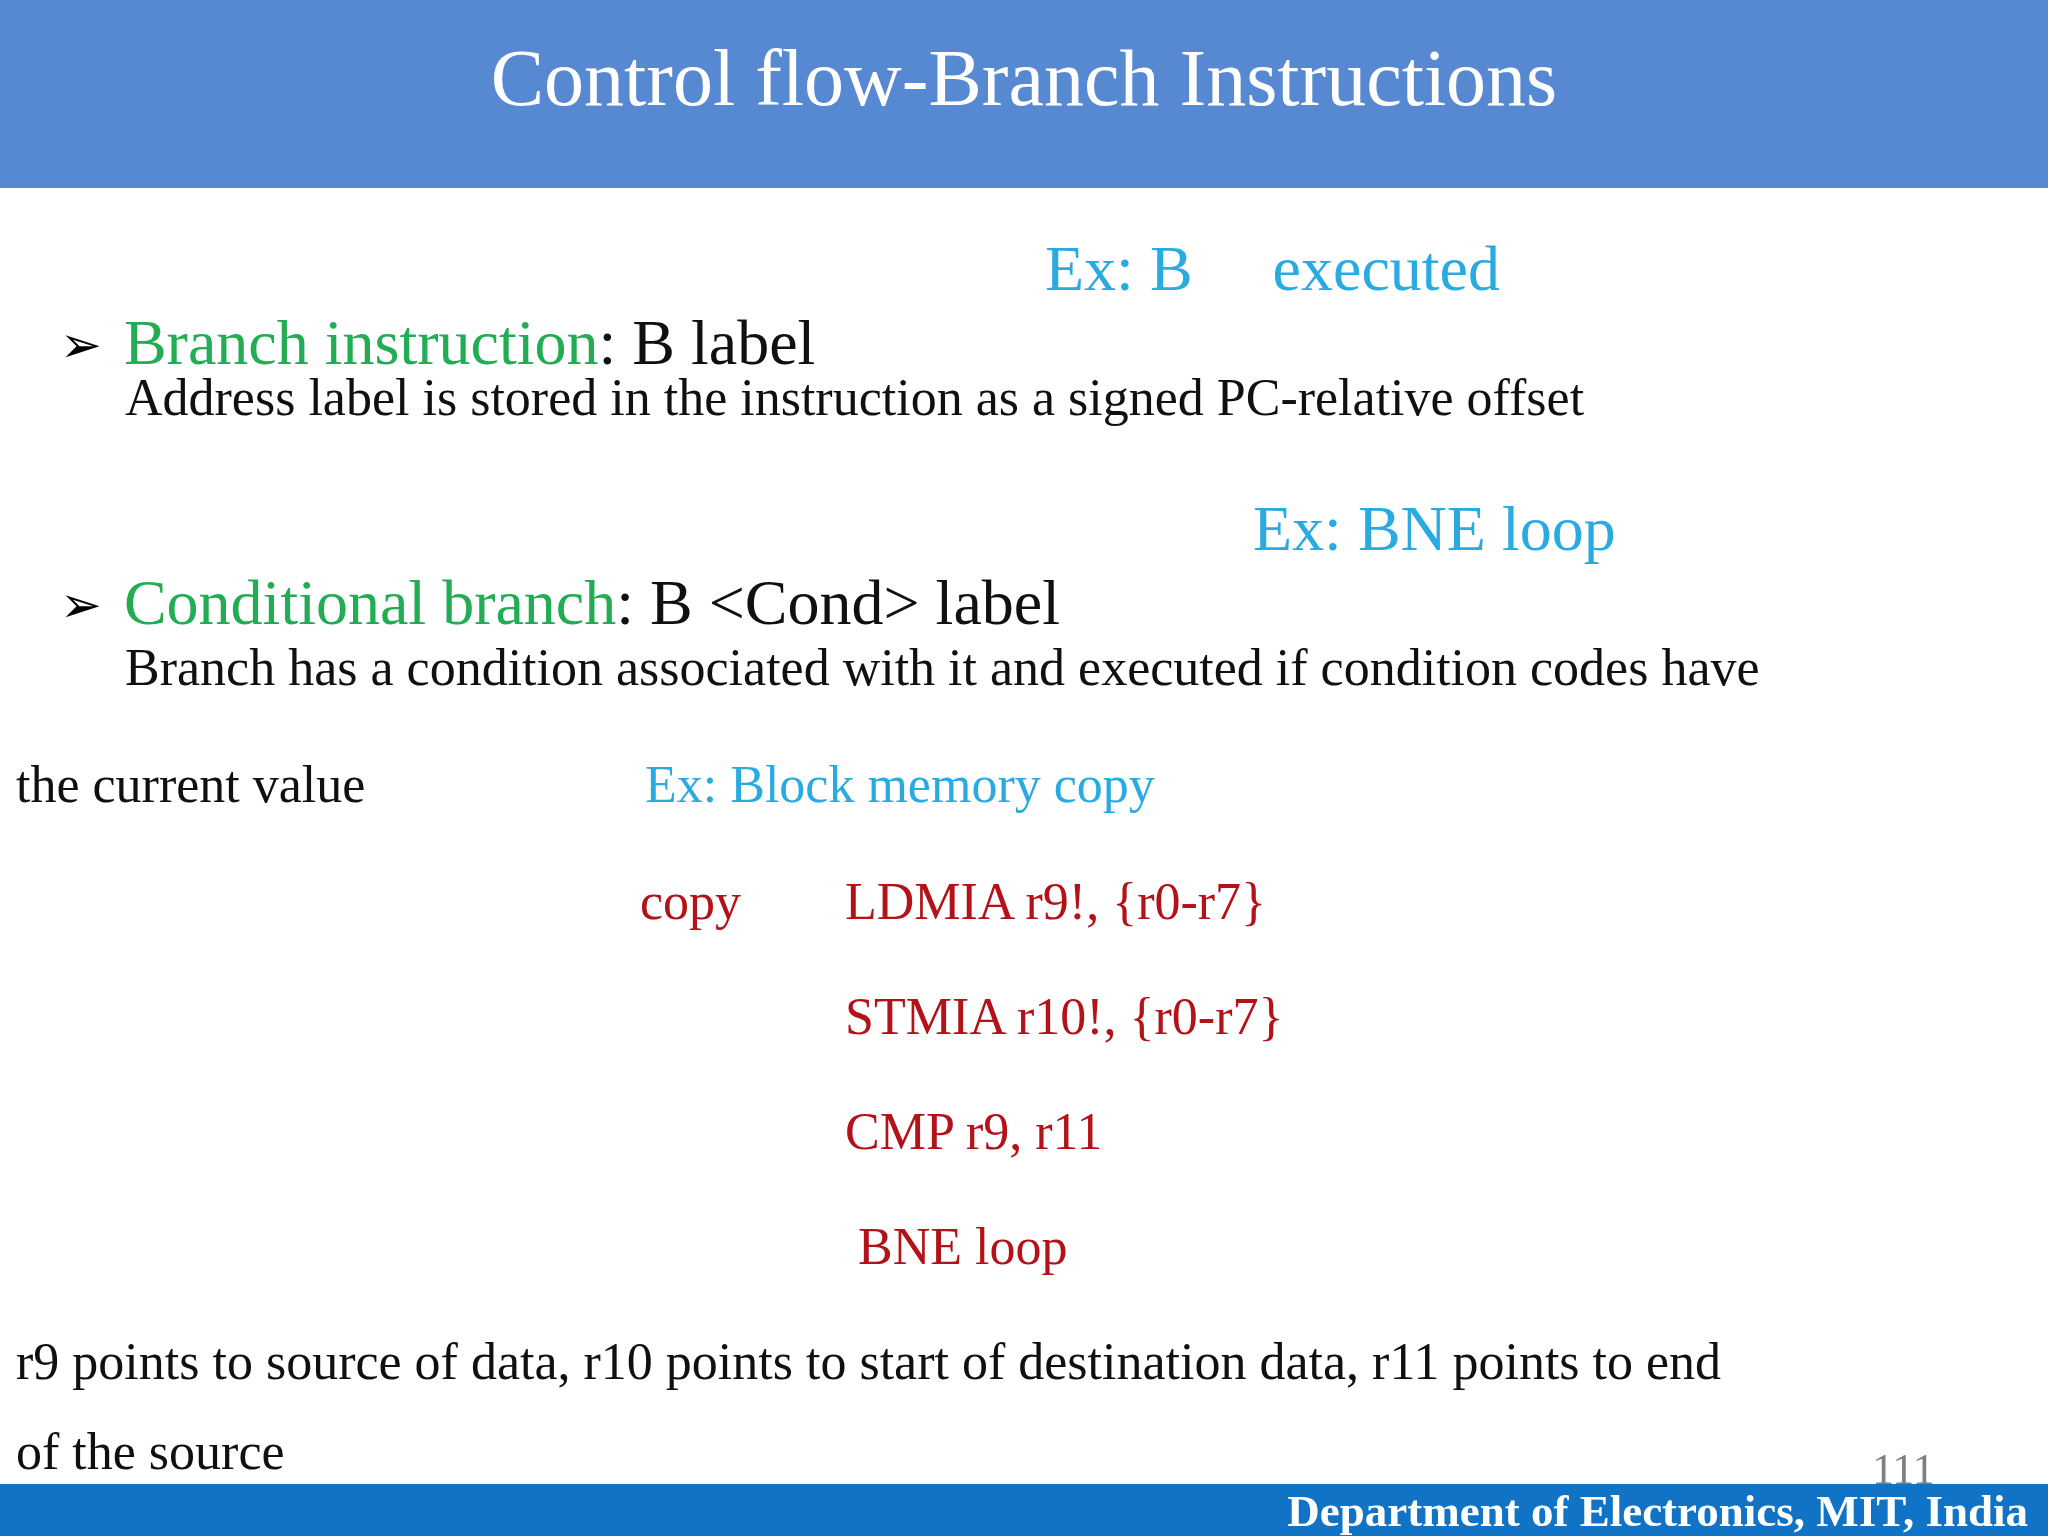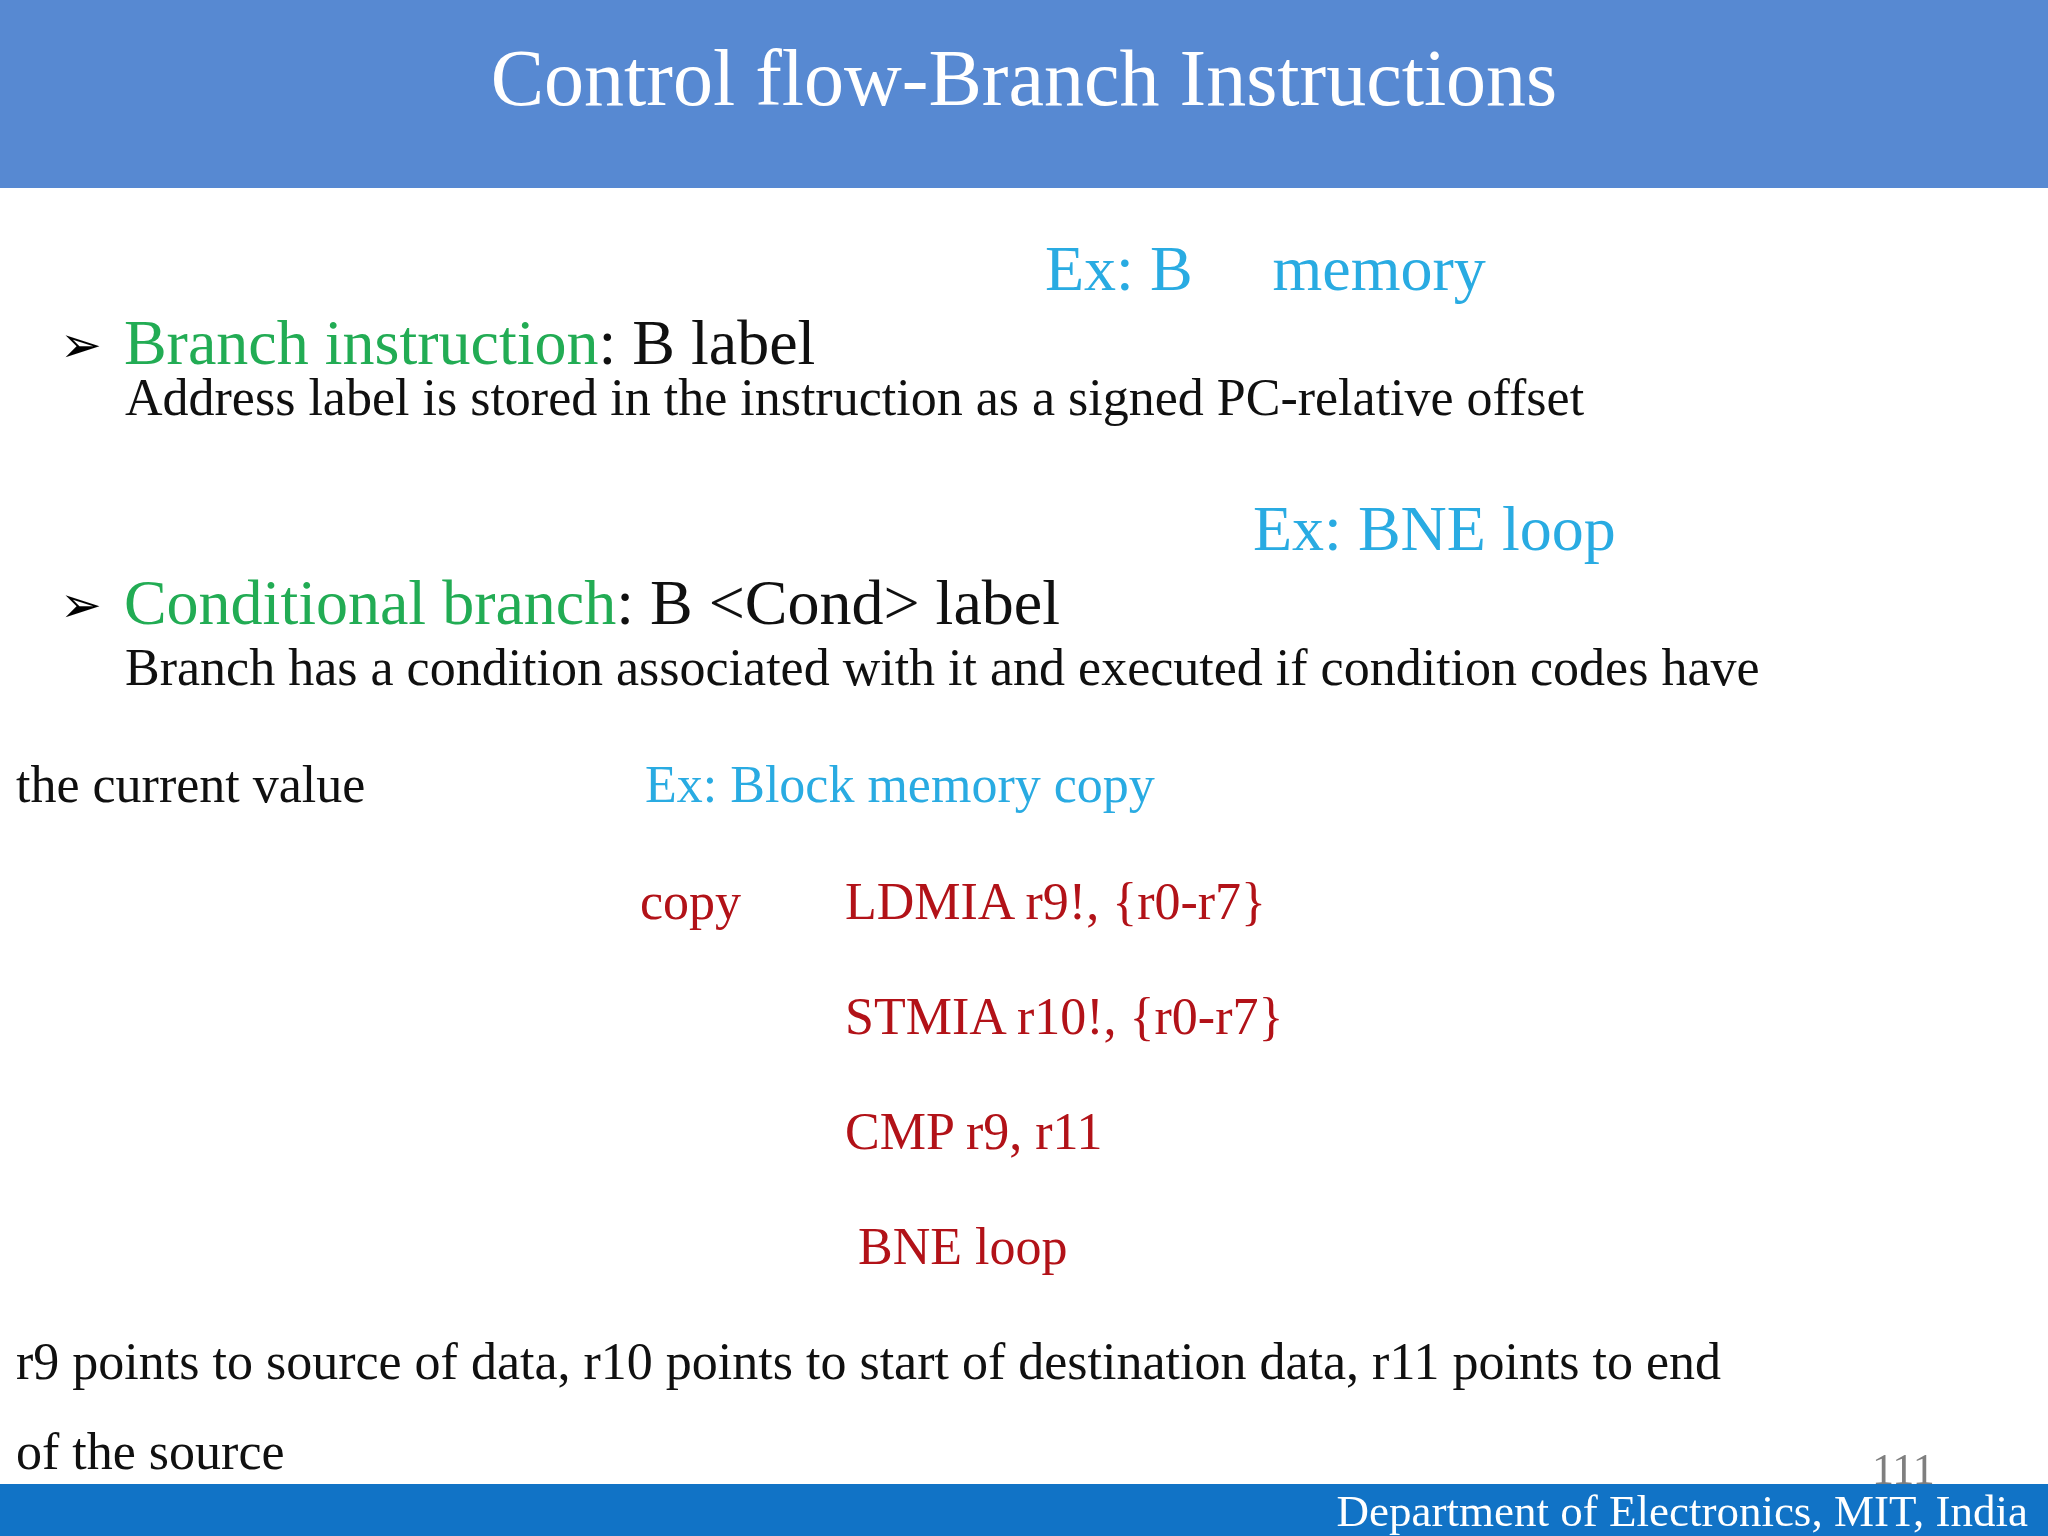--- a/index.html
+++ b/index.html
@@ -35,34 +35,34 @@
   .footer{
     position:absolute;left:0;top:1484px;width:2048px;height:52px;
     background:var(--footer_bg,#1173C6);color:#ffffff;
   }
   .footer-left{
     position:absolute;left:20px;top:0;height:52px;line-height:54px;
     font-size:45px;white-space:pre;
   }
   .footer-right{
     position:absolute;right:20px;top:0;height:52px;line-height:54px;
-    font-size:45px;white-space:pre;text-align:right;
+    font-size:45px;white-space:pre;text-align:right;font-weight:bold;
   }
 </style>
 </head>
 <body>
 
 <div class="header">
   <div class="title">Control flow-Branch Instructions</div>
 </div>
 
 <div class="abs bullet-line" style="top:232px;left:28px;">
   <span class="marker">➢</span><span class="green">Branch instruction</span><span class="black">: B label</span>
 </div>
-<div class="abs bullet-line cyan" style="top:232px;left:1045px;">Ex: B     memory</div>
+<div class="abs bullet-line cyan" style="top:232px;left:1045px;">Ex: B     executed</div>
 
 <div class="abs para black" style="top:368px;left:125px;text-align:right;">Address label is stored in the instruction as a signed PC-relative offset</div>
 
 <div class="abs bullet-line" style="top:492px;left:28px;">
   <span class="marker">➢</span><span class="green">Conditional branch</span><span class="black">: B &lt;Cond&gt; label</span>
 </div>
 <div class="abs bullet-line cyan" style="top:492px;left:1253px;">Ex: BNE loop</div>
 
 <div class="abs para black" style="top:638px;left:125px;">Branch has a condition associated with it and executed if condition codes have</div>
 <div class="abs para black" style="top:755px;left:16px;">the current value</div>

